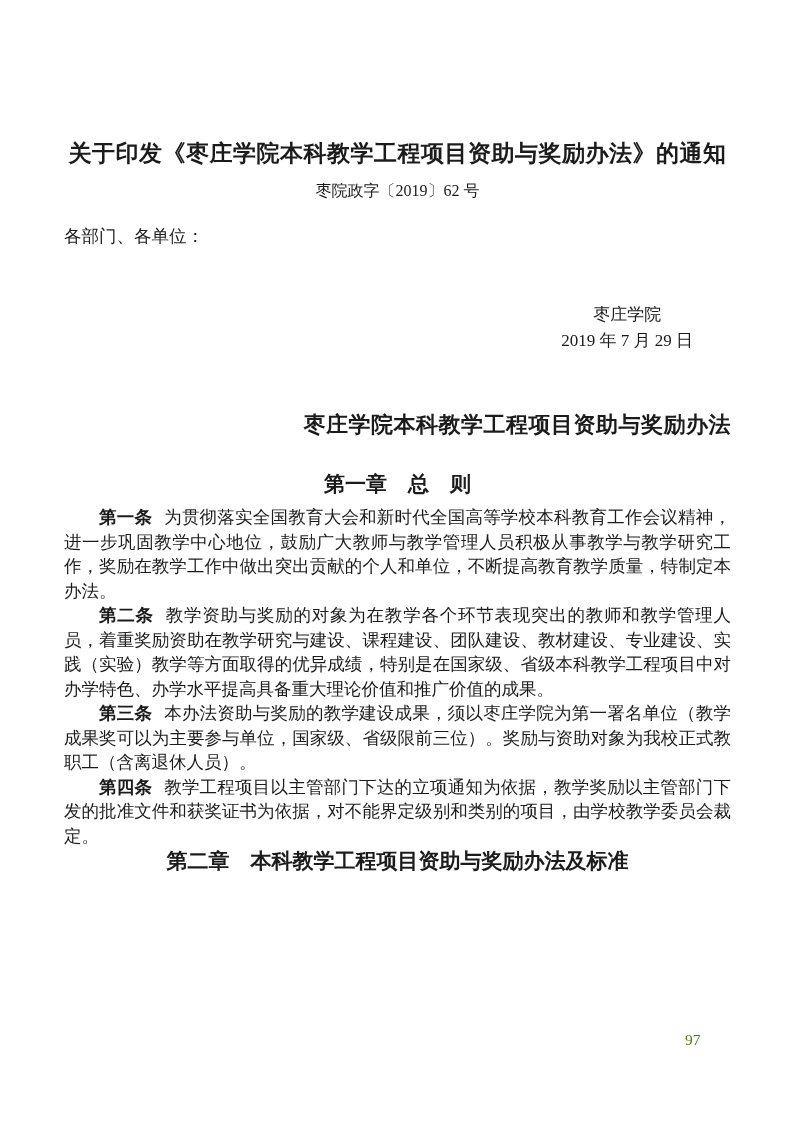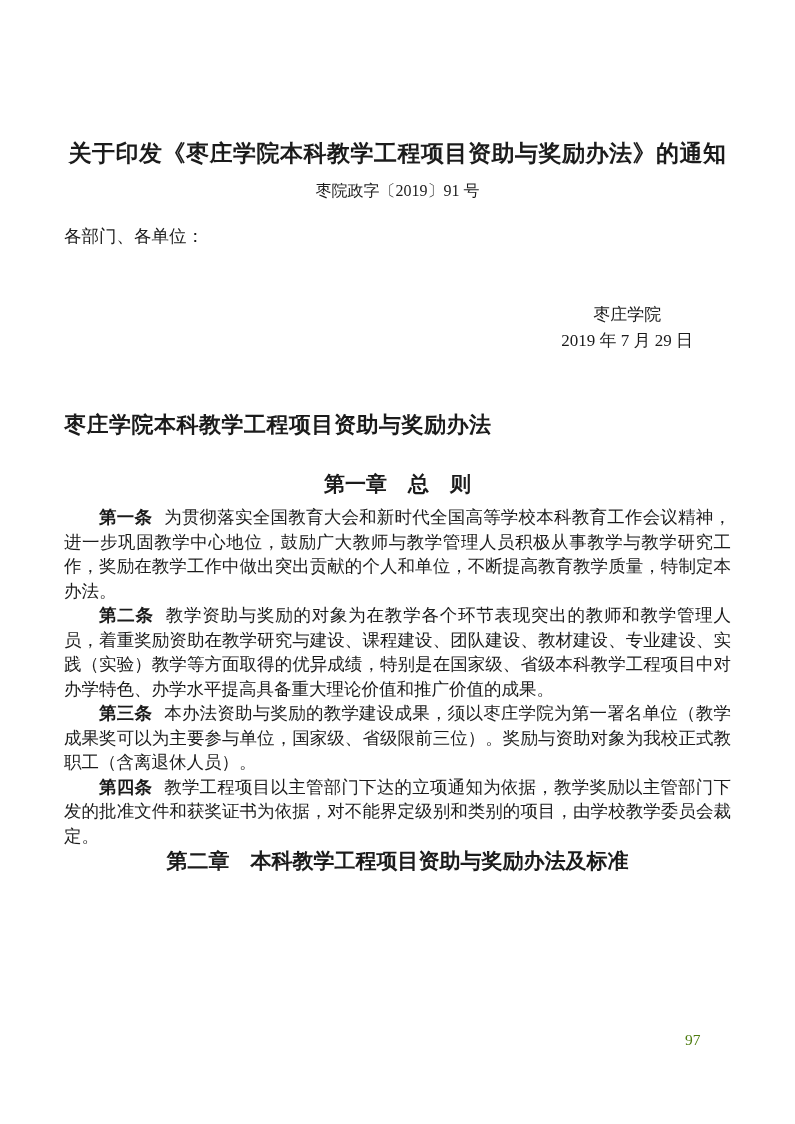--- a/index.html
+++ b/index.html
@@ -50,21 +50,21 @@
     width: max-content;
     text-align: center;
     font-size: 17px;
     line-height: 26px;
   }
   .reg-title {
     margin: 58px 0 0 0;
     font-size: 22px;
     line-height: 25px;
     font-weight: bold;
-    text-align: left;
+    text-align: right;
     font-family: "Liberation Sans", "DejaVu Sans", sans-serif;
     letter-spacing: 0.5px;
   }
   .chapter-heading {
     margin: 34px 0 0 0;
     font-size: 21px;
     line-height: 25px;
     font-weight: bold;
     text-align: center;
     font-family: "Liberation Sans", "DejaVu Sans", sans-serif;
@@ -97,21 +97,21 @@
   }
 </style>
 </head>
 <body>
 
 <div class="page">
   <div class="content">
 
     <h1 class="notice-title">关于印发《枣庄学院本科教学工程项目资助与奖励办法》的通知</h1>
 
-    <div class="doc-number">枣院政字〔2019〕91 号</div>
+    <div class="doc-number">枣院政字〔2019〕62 号</div>
 
     <p class="salutation">各部门、各单位：</p>
 
 
     <div class="sign-block">
       <div>枣庄学院</div>
       <div>2019 年 7 月 29 日</div>
     </div>
 
     <h2 class="reg-title">枣庄学院本科教学工程项目资助与奖励办法</h2>

